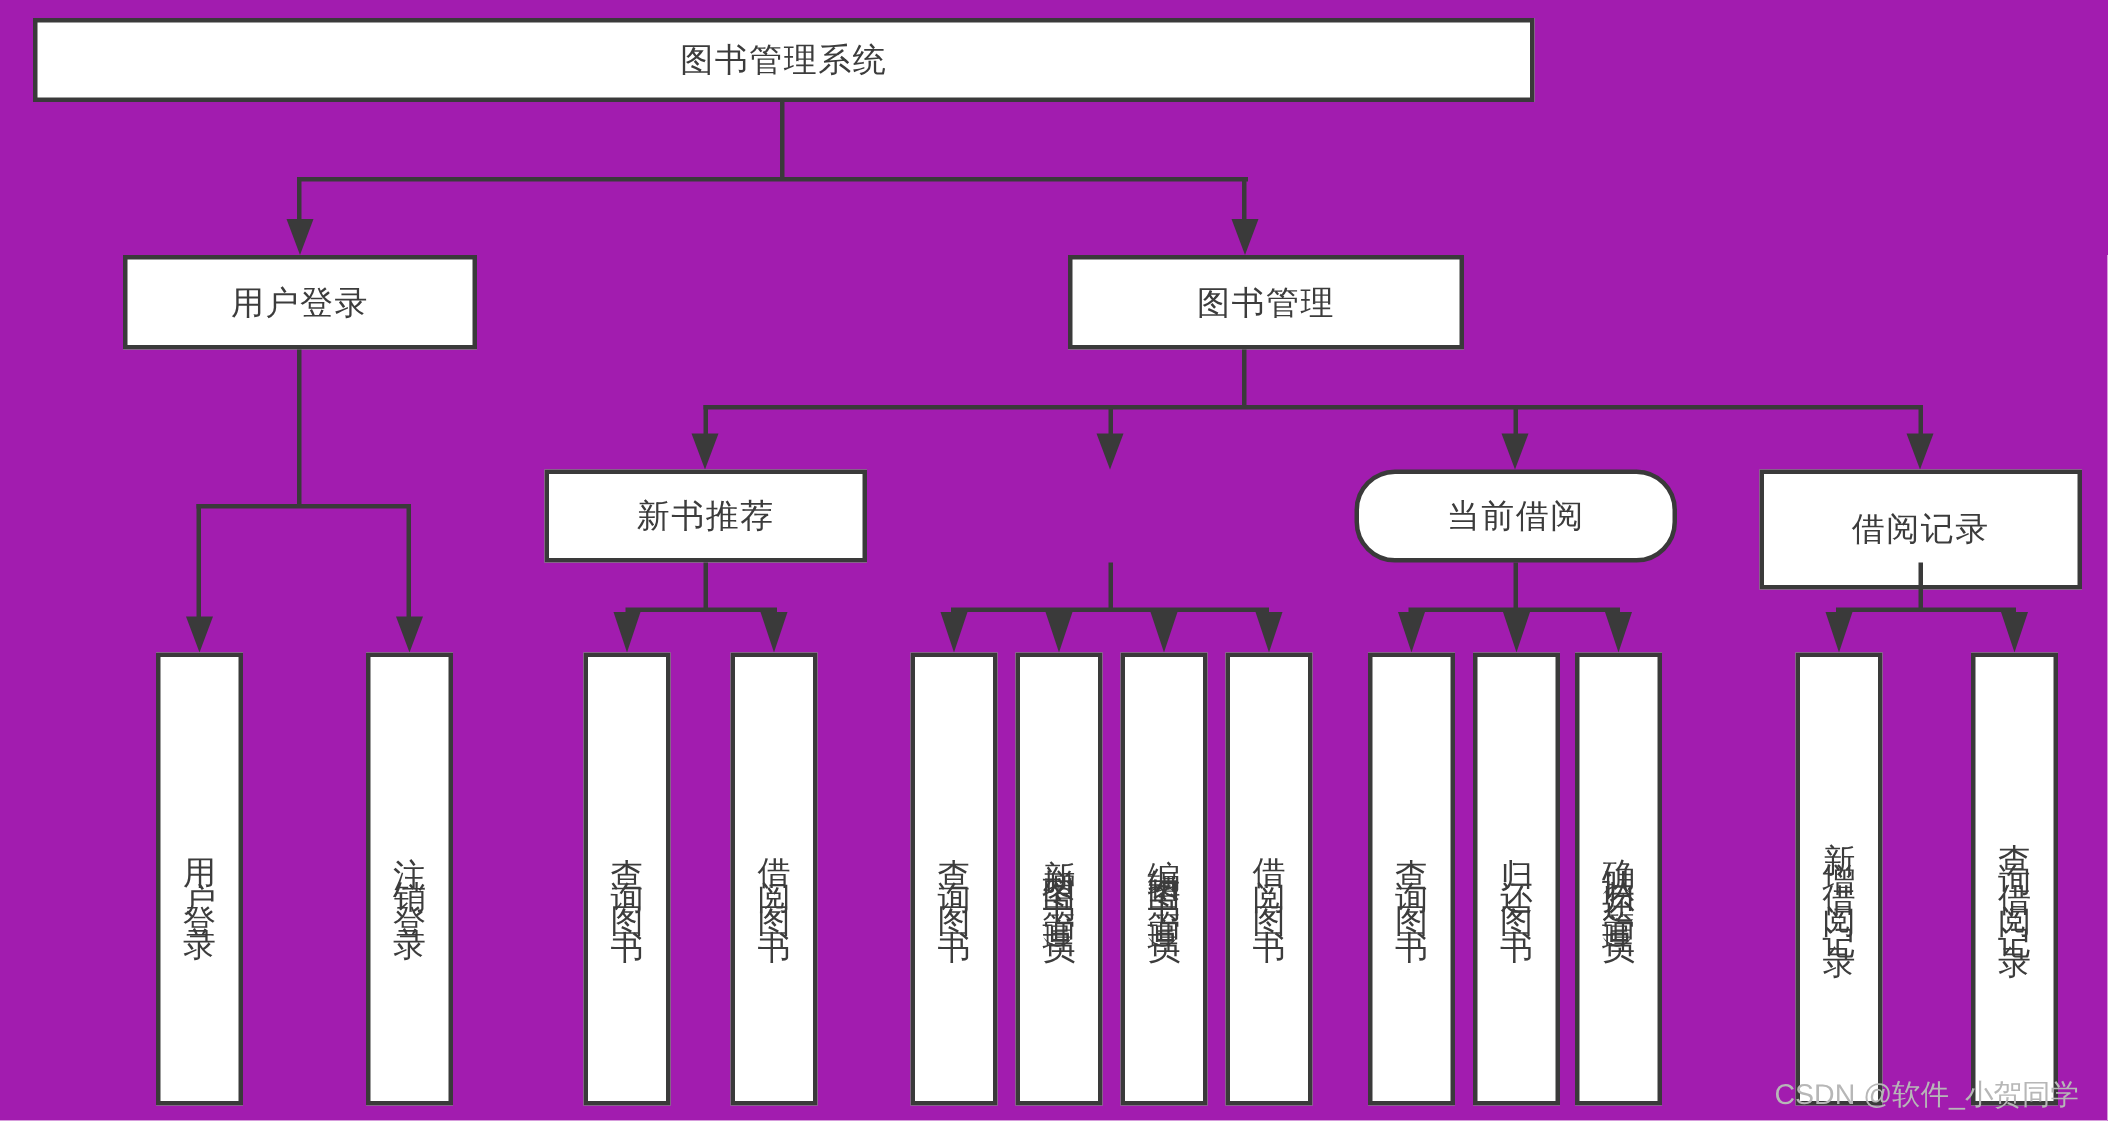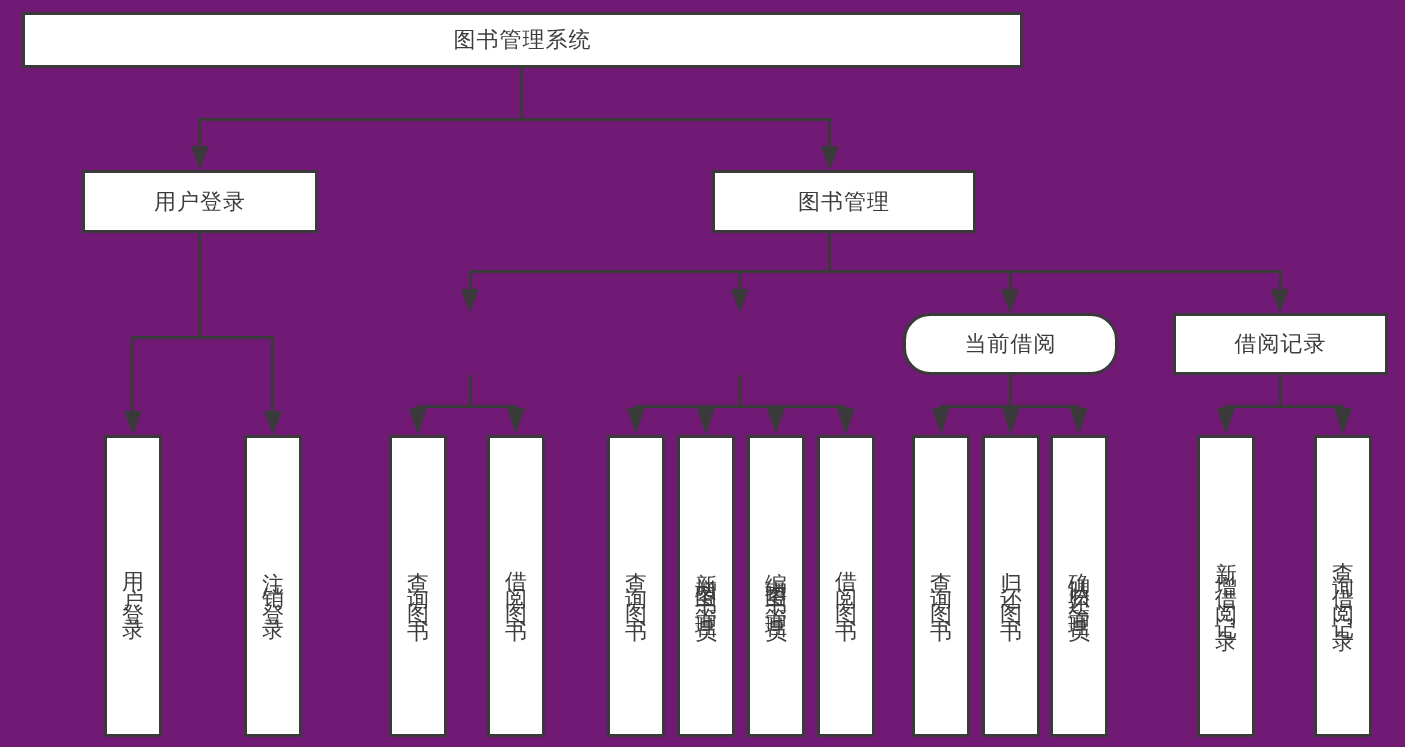--- a/index.html
+++ b/index.html
@@ -1,19 +1,19 @@
 <!DOCTYPE html>
 <html><head>
 <meta charset="utf-8">
 <style>
   html,body{margin:0;padding:0;background:#ffffff;}
   .stage{
     position:relative;
     width:1405px;height:747px;
-    background:#701a75;
+    background:#a21caf;
     font-family:"Liberation Sans","DejaVu Sans",sans-serif;
     color:#3c3c3c;
     overflow:hidden;
   }
   .box{
     position:absolute;
     box-sizing:border-box;
     border:3px solid #3a3a3a;
     background:#ffffff;
     display:flex;
@@ -77,22 +77,23 @@
   <div class="hline" style="left:469px;top:270px;width:813px;"></div>
   <div class="vline" style="left:469px;top:270px;height:20px;"></div>
   <div class="arr" style="left:461px;top:289px;"></div>
   <div class="vline" style="left:739px;top:270px;height:20px;"></div>
   <div class="arr" style="left:731px;top:289px;"></div>
   <div class="vline" style="left:1009px;top:270px;height:20px;"></div>
   <div class="arr" style="left:1001px;top:289px;"></div>
   <div class="vline" style="left:1279px;top:270px;height:20px;"></div>
   <div class="arr" style="left:1271px;top:289px;"></div>
 
+  <div class="box" style="left:363px;top:313px;width:215px;height:62px;">新书推荐</div>
   <div class="box" style="left:903px;top:313px;width:215px;height:62px;border-radius:27px;">当前借阅</div>
-  <div class="box" style="left:1173px;top:313px;width:215px;height:62px;">借阅记录</div>
+  <div class="box" style="left:1173px;top:313px;width:215px;height:80px;">借阅记录</div>
 
   <div class="vline" style="left:469px;top:375px;height:33px;"></div>
   <div class="hline" style="left:417px;top:405px;width:101px;"></div>
   <div class="arr arr27" style="left:409px;top:408px;"></div>
   <div class="arr arr27" style="left:507px;top:408px;"></div>
 
   <div class="vline" style="left:739px;top:375px;height:33px;"></div>
   <div class="hline" style="left:634px;top:405px;width:212px;"></div>
   <div class="arr arr27" style="left:627px;top:408px;"></div>
   <div class="arr arr27" style="left:697px;top:408px;"></div>
@@ -121,14 +122,15 @@
   <div class="box vbox vs9" style="left:747px;top:435px;width:58px;height:302px;">编辑图书（管理员）</div>
   <div class="box vbox" style="left:817px;top:435px;width:58px;height:302px;">借阅图书</div>
 
   <div class="box vbox" style="left:912px;top:435px;width:58px;height:302px;">查询图书</div>
   <div class="box vbox" style="left:982px;top:435px;width:58px;height:302px;">归还图书</div>
   <div class="box vbox vs9" style="left:1050px;top:435px;width:58px;height:302px;">确认归还（管理员）</div>
 
   <div class="box vbox vs6" style="left:1197px;top:435px;width:58px;height:302px;">新增借阅记录</div>
   <div class="box vbox vs6" style="left:1314px;top:435px;width:58px;height:302px;">查询借阅记录</div>
 
+  <div class="watermark">CSDN @软件_小贺同学</div>
 
 </div>
 
 </body></html>

